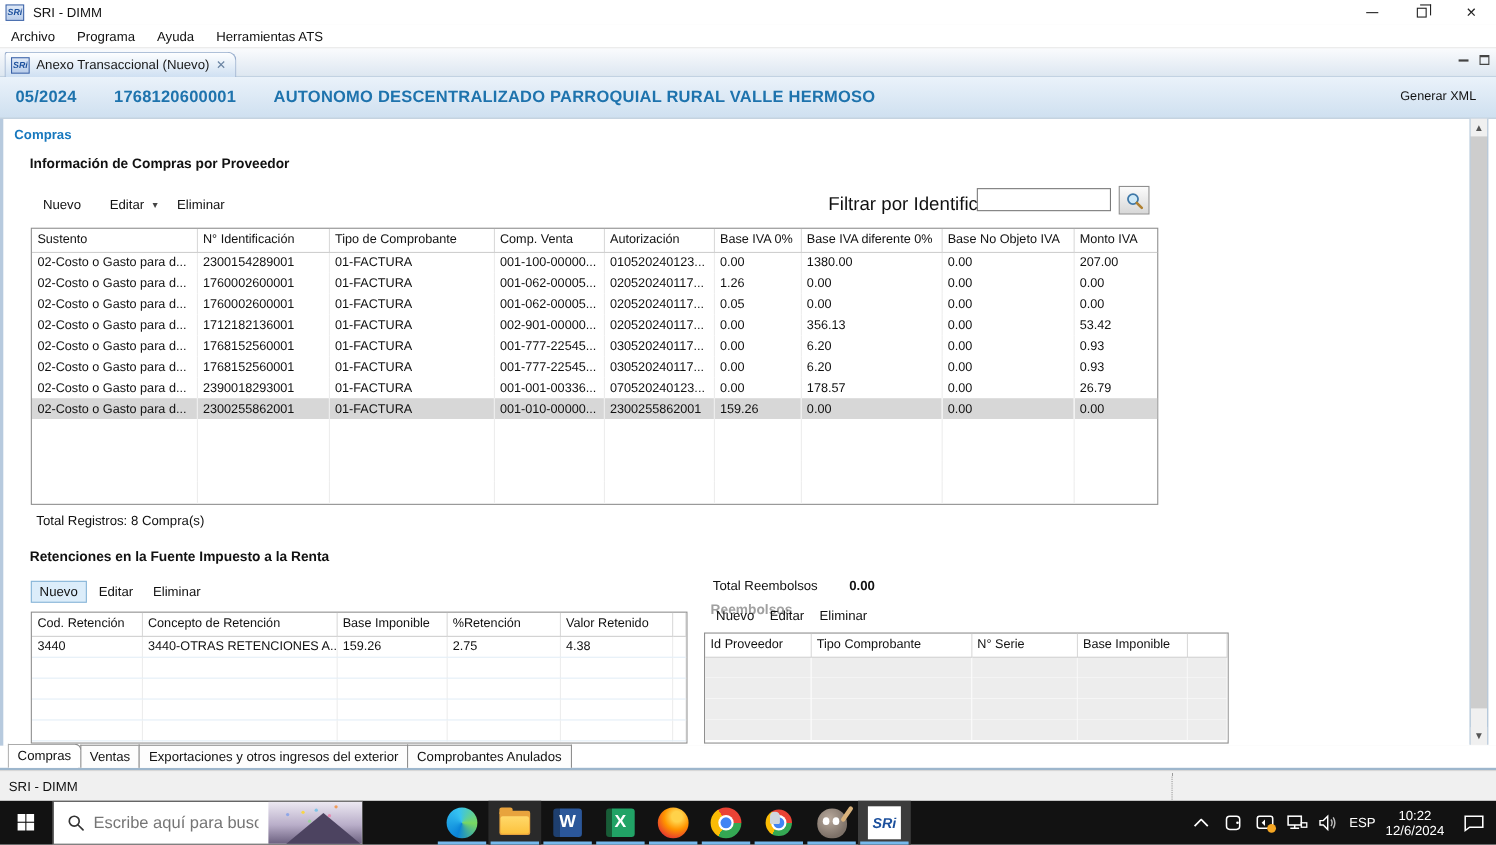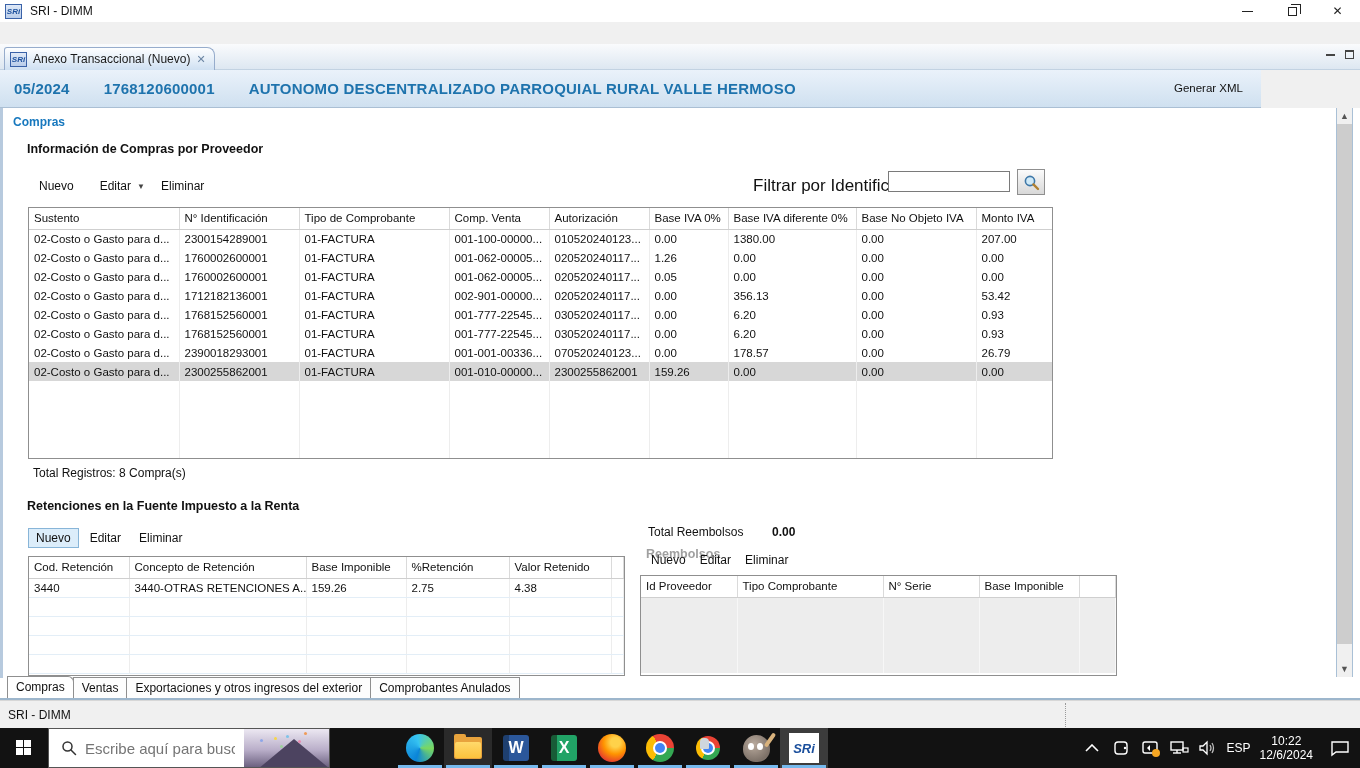--- a/index.html
+++ b/index.html
@@ -26,21 +26,21 @@
   .tabstrip { position:absolute; left:0; top:44px; width:1360px; height:26px; background:linear-gradient(#fafbfd,#dde7f1); border-bottom:1px solid #c2d2e2; }
   .etab { position:absolute; left:4px; top:3px; height:23px; padding:0 8px 0 5px; display:flex; align-items:center; gap:6px;
           background:linear-gradient(#fdfeff,#cfe0f2); border:1px solid #96accc; border-bottom:none; border-radius:3px 8px 0 0; }
   .etab .label { font-size:12px; color:#1a1a1a; }
   .etab .close { color:#6c86a4; font-size:11px; font-weight:bold; }
   .strip-controls { position:absolute; right:6px; top:6px; display:flex; gap:10px; align-items:center; }
   .mini-minimize { width:9px; height:3px; border-bottom:2px solid #444; }
   .mini-maximize { width:9px; height:9px; border:1px solid #444; border-top:2px solid #444; }
 
   
-  .headerband { position:absolute; left:0; top:70px; width:1261px; height:38px; background:linear-gradient(#eaf2fa,#cfe0f0); border-bottom:1px solid #aabfd4; display:flex; align-items:center; }
+  .headerband { position:absolute; left:0; top:70px; width:1360px; height:38px; background:linear-gradient(#eaf2fa,#cfe0f0); border-bottom:1px solid #aabfd4; display:flex; align-items:center; }
   .hb-text { display:flex; gap:34px; margin-left:14px; font-size:15px; font-weight:bold; color:#1e73ad; letter-spacing:.2px; white-space:nowrap; }
   .generar { position:absolute; right:18px; top:12px; font-size:11.5px; color:#111; }
 
   
   .content { position:absolute; left:0; top:108px; width:1360px; height:570px; background:#ffffff; border-left:3px solid #b7cade; }
   .sec-label-blue { position:absolute; left:13px; top:115px; font-size:12px; font-weight:bold; color:#1778be; }
   .panel-title { position:absolute; left:27px; top:142px; font-size:12.5px; font-weight:bold; color:#111; }
   .toolbar { position:absolute; left:33px; top:177px; display:flex; align-items:center; font-size:12px; color:#111; }
   .tb-btn { padding:2px 6px; }
   .tb-caret { font-size:8px; color:#444; margin:0 2px 0 0; }
@@ -148,20 +148,26 @@
         </div>
       <div class="wbtn">
           <span class="glyph-restore"></span>
         </div>
       <div class="wbtn">
           <span>✕</span>
         </div>
     </div>
   </div>
 
+  <div class="menubar">
+    <span class="menu-item">Archivo</span>
+    <span class="menu-item">Programa</span>
+    <span class="menu-item">Ayuda</span>
+    <span class="menu-item">Herramientas ATS</span>
+  </div>
 
   <div class="tabstrip">
     <div class="etab">
       <div class="sri-mini" style="margin-left:0">SRi</div>
       <span class="label">Anexo Transaccional (Nuevo)</span>
       <span class="close">✕</span>
     </div>
     <div class="strip-controls">
       <span class="mini-minimize"></span>
       <span class="mini-maximize"></span>

